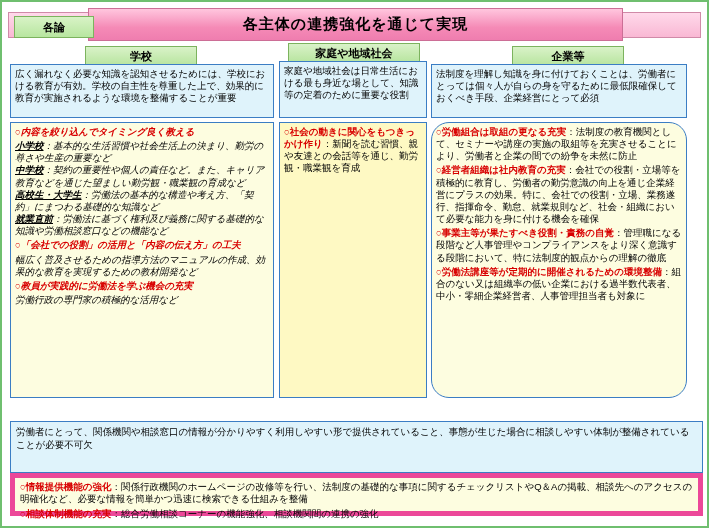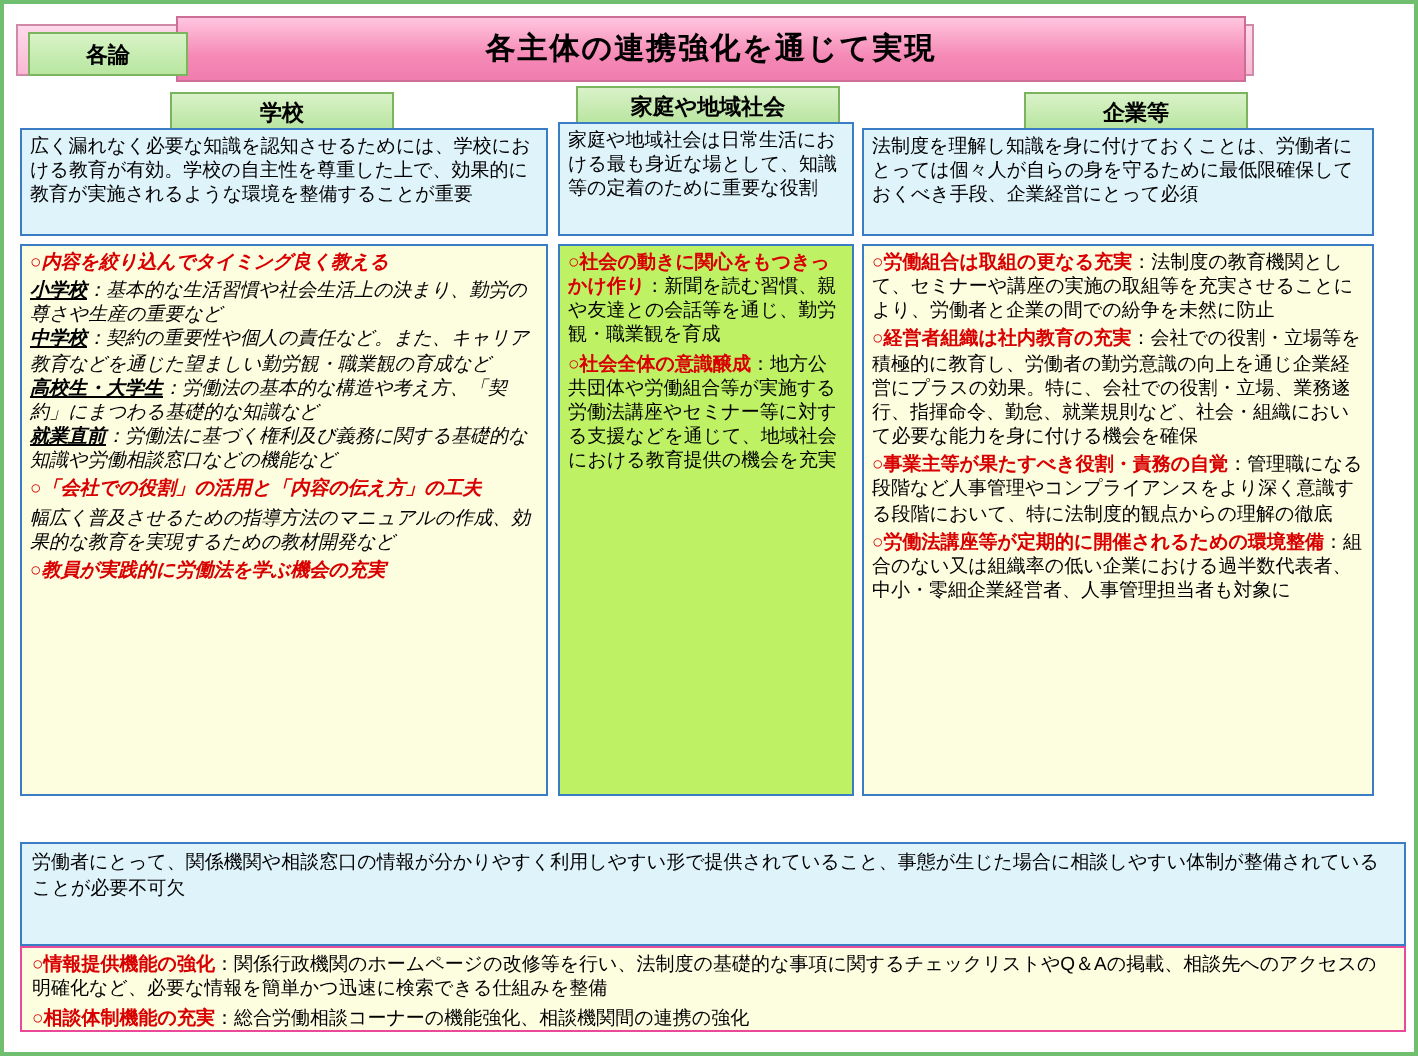--- a/index.html
+++ b/index.html
@@ -13,21 +13,21 @@
   }
   .page{
     position:relative;
     width:709px;height:528px;
     box-sizing:border-box;
     border:2px solid #6fbf6f;
     background:#ffffff;
   }
   
   .header-band{
-    position:absolute;left:6px;top:6px;width:619px;height:32px;
+    position:absolute;left:6px;top:6px;width:693px;height:32px;
   }
   .ribbon-left{
     position:absolute;left:0;top:4px;width:120px;height:24px;
     background:linear-gradient(#ffd9ea,#f9b8d4);
     border:1px solid #d08aa8;
   }
   .ribbon-right{
     position:absolute;right:0;top:4px;width:120px;height:24px;
     background:linear-gradient(#ffd9ea,#f9b8d4);
     border:1px solid #d08aa8;
@@ -66,21 +66,21 @@
     padding:3px 4px;
     line-height:1.28;
   }
   .box.top{
     background:#dff3fb;
   }
   .box.body{
     background:#fdfde0;
   }
   .col.middle .box.top{background:#dff3fb;}
-  .col.middle .box.body{background:#bef264;}
+  .col.middle .box.body{background:#fef9c3;}
   .col.right .box.top{background:#dff3fb;}
   .col.right .box.body{background:#fdfde0;}
   .p{margin:0 0 2px 0;}
   .p:last-child{margin-bottom:0;}
   .mark{color:#d80000;font-weight:bold;}
   .u{ text-decoration:underline; }
   .bold{font-weight:bold;}
   .redb{color:#d80000;font-weight:bold;}
   
   .env-head{
@@ -90,21 +90,21 @@
     display:flex;align-items:center;justify-content:center;
     font-size:11px;font-weight:bold;
   }
   .env-top{
     position:absolute;left:8px;top:419px;width:693px;height:52px;
     box-sizing:border-box;border:1px solid #3b7dc4;background:#dff3fb;
     padding:4px 5px;line-height:1.35;
   }
   .env-body{
     position:absolute;left:8px;top:471px;width:693px;height:43px;
-    box-sizing:border-box;border:1px solid #ec4899;background:#fdfde0;
+    box-sizing:border-box;border:5px solid #ec4899;background:#fdfde0;
     padding:3px 5px;line-height:1.3;
   }
 </style>
 </head>
 <body>
 
 <div class="page">
 
   <div class="header-band">
     <div class="ribbon-left"></div>
@@ -129,38 +129,36 @@
         <span class="bold u">高校生・大学生</span>：労働法の基本的な構造や考え方、「契約」にまつわる基礎的な知識など<br>
         <span class="bold u">就業直前</span>：労働法に基づく権利及び義務に関する基礎的な知識や労働相談窓口などの機能など
       </p>
       <p class="p">
         <span class="mark">○</span><span class="redb">「会社での役割」の活用と「内容の伝え方」の工夫</span>
       </p>
       <p class="p">幅広く普及させるための指導方法のマニュアルの作成、効果的な教育を実現するための教材開発など</p>
       <p class="p">
         <span class="mark">○</span><span class="redb">教員が実践的に労働法を学ぶ機会の充実</span>
       </p>
+      <p class="p">労働行政の専門家の積極的な活用など</p>
     </div>
   </div>
 
   <div class="col middle" style="position:absolute;left:277px;top:59px;width:148px;">
     <div class="box top" style="height:57px;">家庭や地域社会は日常生活における最も身近な場として、知識等の定着のために重要な役割</div>
     <div class="box body" style="height:276px;margin-top:4px;">
       <p class="p">
         <span class="mark">○</span><span class="redb">社会の動きに関心をもつきっかけ作り</span><span>：新聞を読む習慣、親や友達との会話等を通じ、勤労観・職業観を育成</span>
       </p>
-      <p class="p">
-        <span class="mark">○</span><span class="redb">社会全体の意識醸成</span><span>：地方公共団体や労働組合等が実施する労働法講座やセミナー等に対する支援などを通じて、地域社会における教育提供の機会を充実</span>
-      </p>
     </div>
   </div>
 
   <div class="col right" style="position:absolute;left:429px;top:62px;width:256px;">
     <div class="box top" style="height:54px;">法制度を理解し知識を身に付けておくことは、労働者にとっては個々人が自らの身を守るために最低限確保しておくべき手段、企業経営にとって必須</div>
-    <div class="box body" style="height:276px;margin-top:4px;">
+    <div class="box body" style="height:276px;margin-top:4px;border-radius:18px;">
       <p class="p">
         <span class="mark">○</span><span class="redb">労働組合は取組の更なる充実</span><span>：法制度の教育機関として、セミナーや講座の実施の取組等を充実させることにより、労働者と企業の間での紛争を未然に防止</span>
       </p>
       <p class="p">
         <span class="mark">○</span><span class="redb">経営者組織は社内教育の充実</span><span>：会社での役割・立場等を積極的に教育し、労働者の勤労意識の向上を通じ企業経営にプラスの効果。特に、会社での役割・立場、業務遂行、指揮命令、勤怠、就業規則など、社会・組織において必要な能力を身に付ける機会を確保</span>
       </p>
       <p class="p">
         <span class="mark">○</span><span class="redb">事業主等が果たすべき役割・責務の自覚</span><span>：管理職になる段階など人事管理やコンプライアンスをより深く意識する段階において、特に法制度的観点からの理解の徹底</span>
       </p>
       <p class="p">

